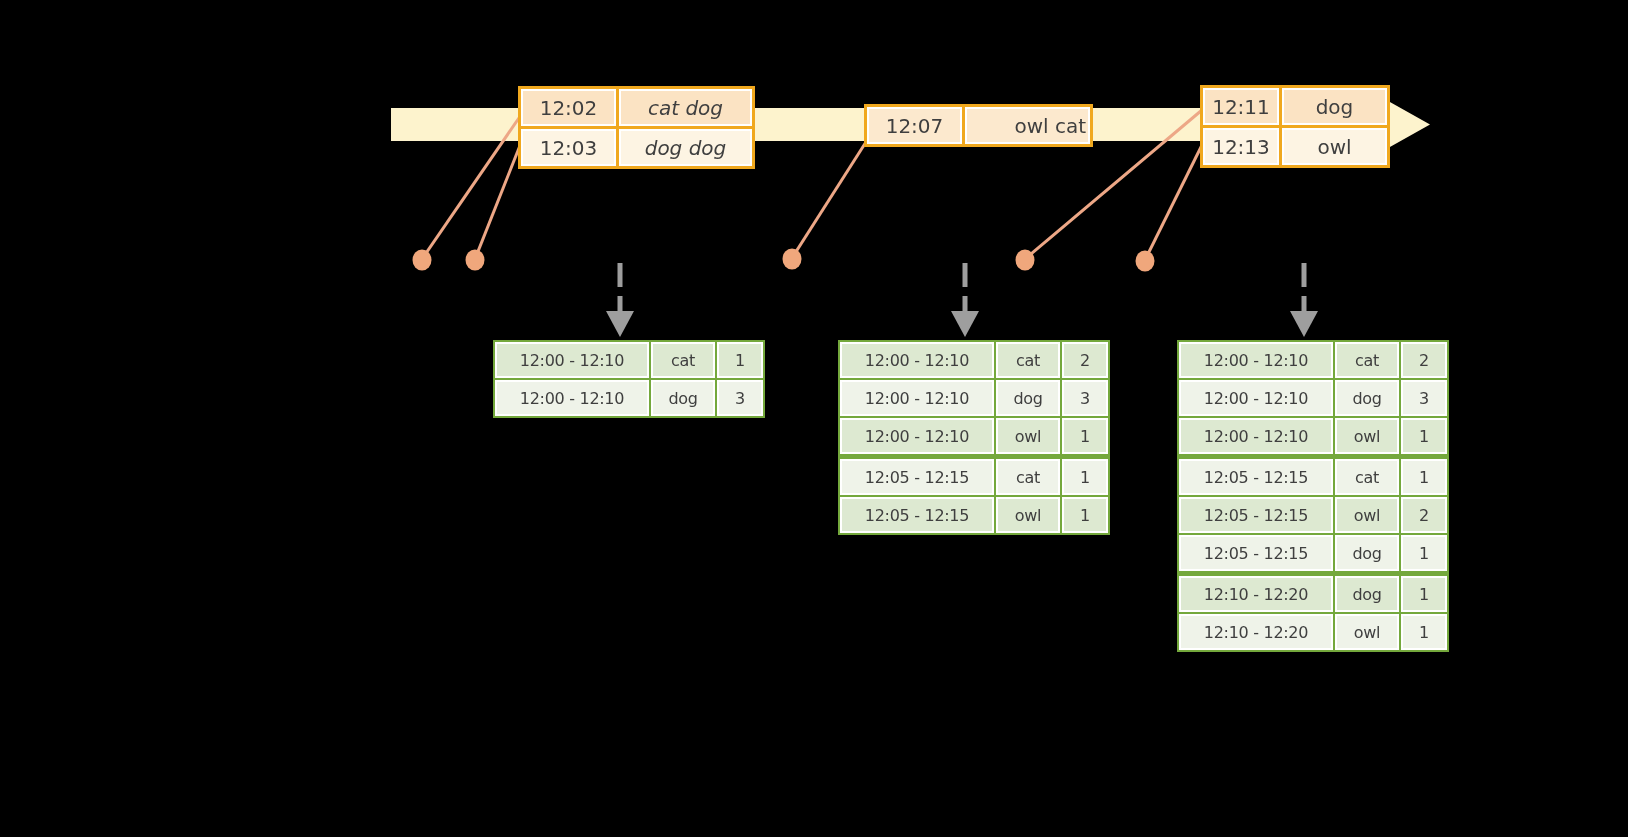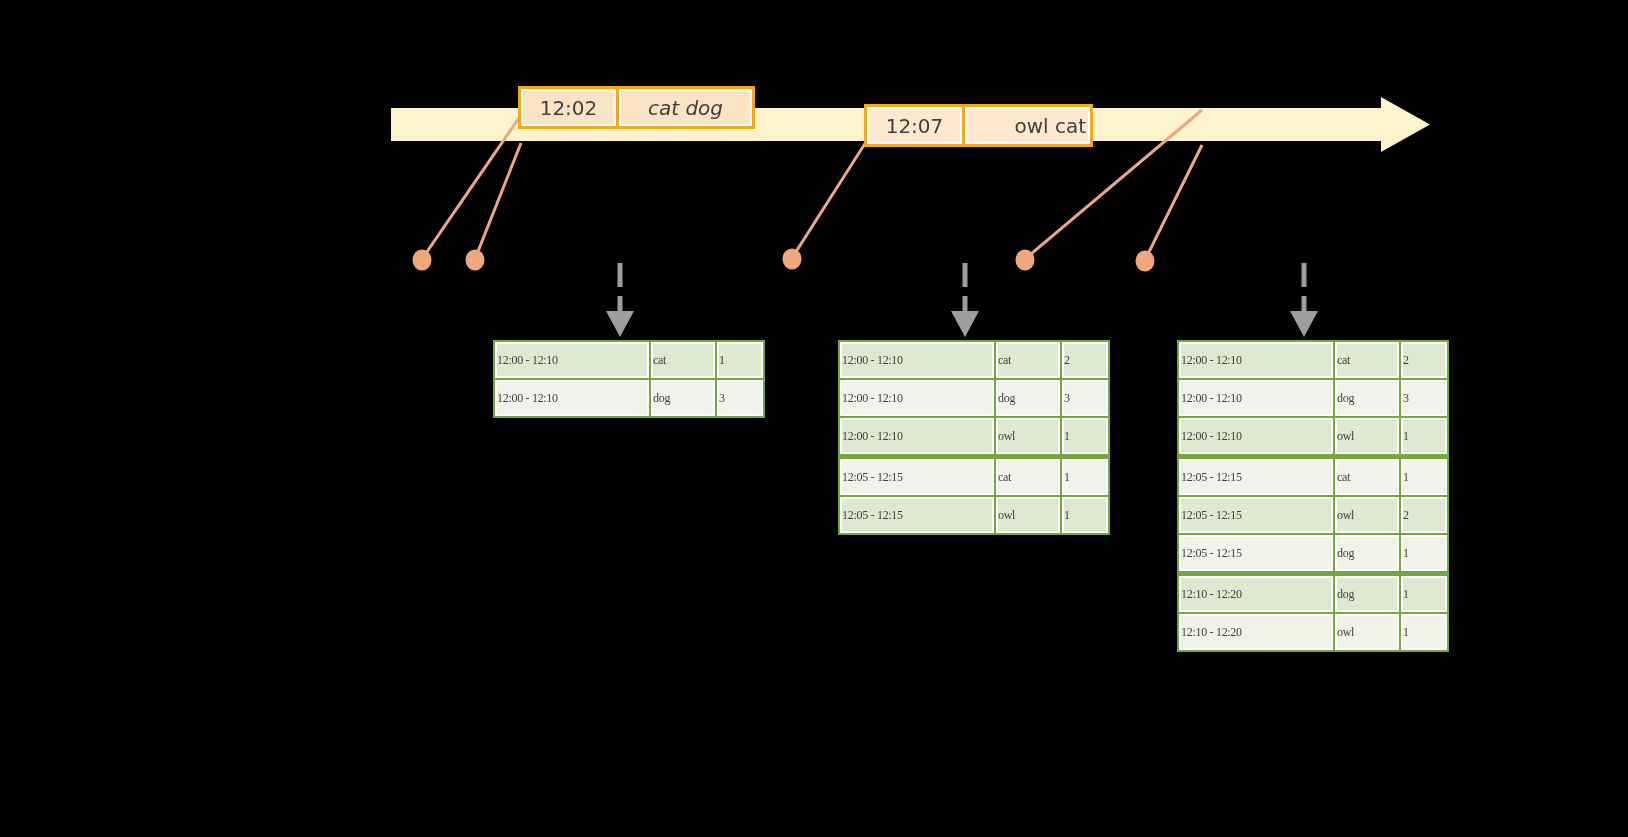--- a/index.html
+++ b/index.html
@@ -12,22 +12,22 @@
   #gfx{position:absolute;left:0;top:0;}
   .etable,.rtable{position:absolute;}
   .etable table,.rtable table{border-collapse:collapse;table-layout:fixed;}
   .etable td{
     border:3px solid var(--amber);box-shadow:inset 0 0 0 2px #ffffff;
     height:37px;text-align:center;font-size:20px;padding:0 4px;white-space:nowrap;
   }
   .rtable table{border:2px solid var(--green);}
   .rtable td{
     border:2px solid var(--green);box-shadow:inset 0 0 0 2px #ffffff;
-    height:36px;text-align:left;font-size:12px;letter-spacing:-0.3px;
-    padding:0 2px;white-space:nowrap;font-family:Liberation Serif, serif;
+    height:36px;text-align:center;font-size:16px;letter-spacing:-0.3px;
+    padding:0 2px;white-space:nowrap;
   }
   .rtable tr.gb td{border-top-width:5px;}
   .shade-dark{background:var(--event-dark);}
   .shade-light{background:var(--event-light);}
   .shade-mid{background:var(--event-mid);}
   .rshade-dark{background:var(--res-dark);}
   .rshade-light{background:var(--res-light);}
   #etable-1{left:518px;top:66px;}
   #etable-2{left:864px;top:84px;}
   #etable-3{left:1200px;top:65px;}
@@ -74,29 +74,47 @@
     </g>
   </svg>
 
   <div class="etable" id="etable-1">
       <table>
         <tbody>
           <tr>
             <td class="tcol shade-dark">12:02</td>
             <td class="wcol shade-dark">cat dog</td>
           </tr>
+          <tr>
+            <td class="tcol shade-light">12:03</td>
+            <td class="wcol shade-light">dog dog</td>
+          </tr>
         </tbody>
       </table>
     </div>
   <div class="etable" id="etable-2">
       <table>
         <tbody>
           <tr>
             <td class="tcol shade-mid">12:07</td>
             <td class="wcol shade-mid">owl cat</td>
+          </tr>
+        </tbody>
+      </table>
+    </div>
+  <div class="etable" id="etable-3">
+      <table>
+        <tbody>
+          <tr>
+            <td class="tcol shade-dark">12:11</td>
+            <td class="wcol shade-dark">dog</td>
+          </tr>
+          <tr>
+            <td class="tcol shade-light">12:13</td>
+            <td class="wcol shade-light">owl</td>
           </tr>
         </tbody>
       </table>
     </div>
 
   <div class="rtable" id="rtable-1">
       <table>
         <tbody>
           <tr>
             <td class="wincol rshade-dark">12:00 - 12:10</td>

